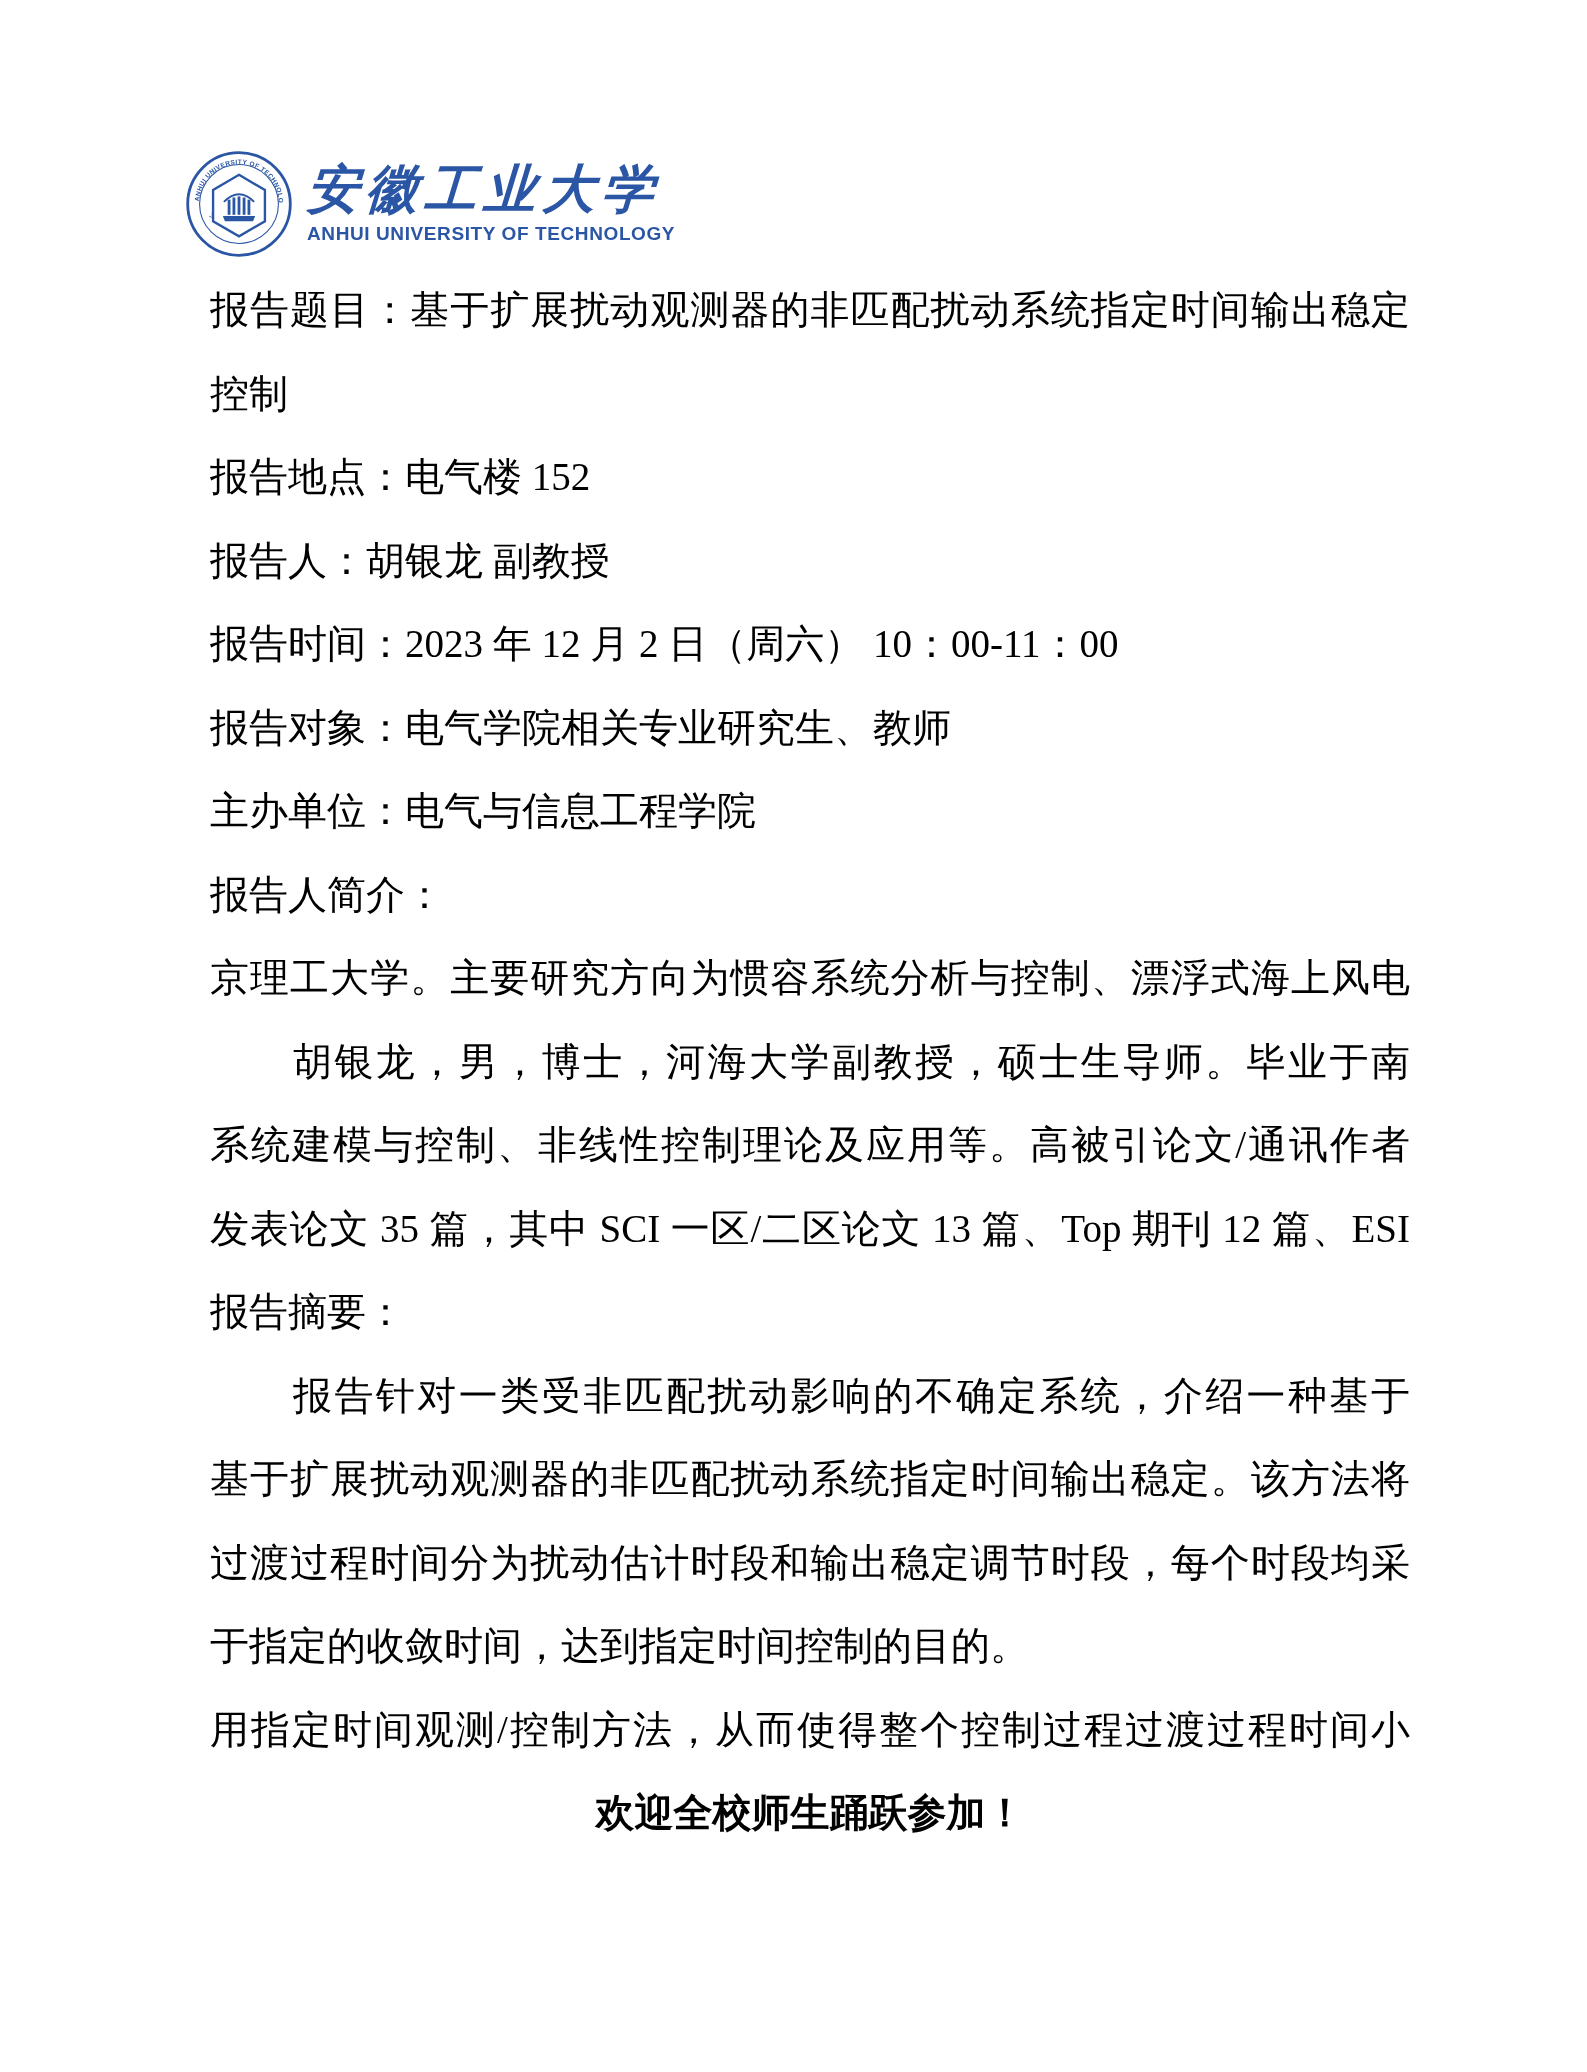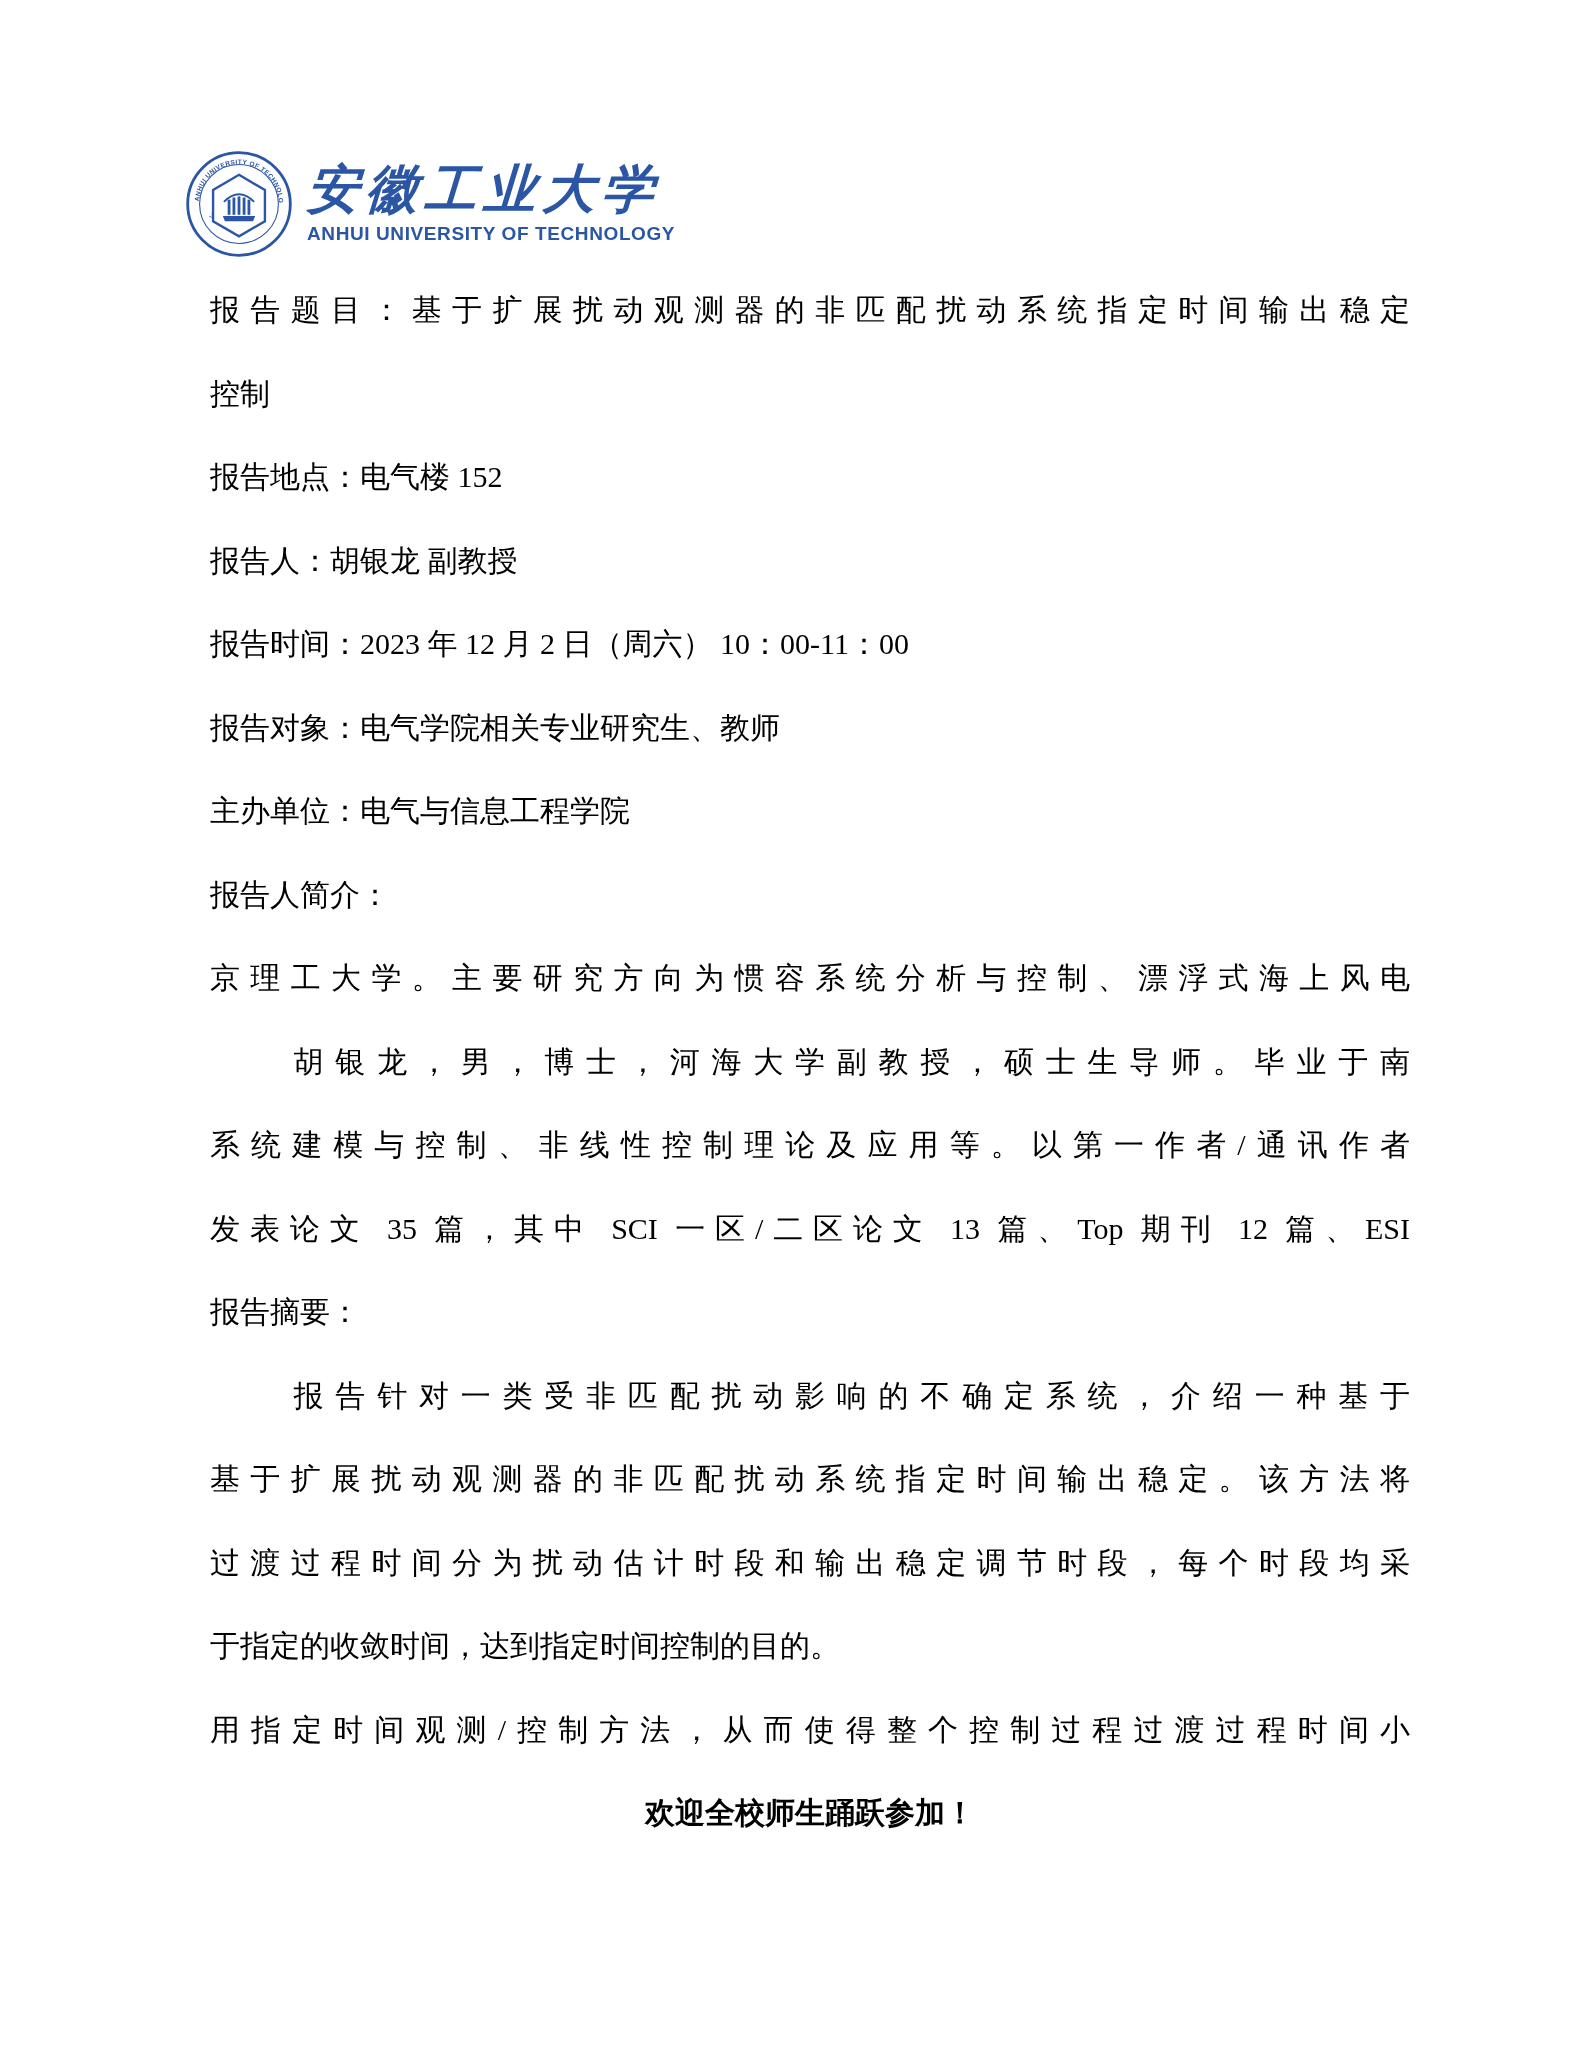--- a/index.html
+++ b/index.html
@@ -46,21 +46,21 @@
   
   .doc-body {
     position: absolute;
     left: 210px;
     top: 268px;
     width: 1200px;
   }
   .line {
     height: 83.5px;
     line-height: 83.5px;
-    font-size: 30px;
+    font-size: 39px;
     color: #000000;
     white-space: nowrap;
     text-align: left;
     font-family: Liberation Serif, serif;
   }
   .line.justify {
     white-space: normal;
     text-align: justify;
     text-align-last: justify;
   }
@@ -110,21 +110,21 @@
       <div class="line justify">报告题目：基于扩展扰动观测器的非匹配扰动系统指定时间输出稳定</div>
       <div class="line">控制</div>
       <div class="line">报告地点：电气楼 152</div>
       <div class="line">报告人：胡银龙 副教授</div>
       <div class="line">报告时间：2023 年 12 月 2 日（周六） 10：00-11：00</div>
       <div class="line">报告对象：电气学院相关专业研究生、教师</div>
       <div class="line">主办单位：电气与信息工程学院</div>
       <div class="line">报告人简介：</div>
       <div class="line justify">京理工大学。主要研究方向为惯容系统分析与控制、漂浮式海上风电</div>
       <div class="line justify">　　胡银龙，男，博士，河海大学副教授，硕士生导师。毕业于南</div>
-      <div class="line justify">系统建模与控制、非线性控制理论及应用等。以第一作者/通讯作者</div>
+      <div class="line justify">系统建模与控制、非线性控制理论及应用等。高被引论文/通讯作者</div>
       <div class="line justify">发表论文 35 篇，其中 SCI 一区/二区论文 13 篇、Top 期刊 12 篇、ESI</div>
       <div class="line">报告摘要：</div>
       <div class="line justify">　　报告针对一类受非匹配扰动影响的不确定系统，介绍一种基于</div>
       <div class="line justify">基于扩展扰动观测器的非匹配扰动系统指定时间输出稳定。该方法将</div>
       <div class="line justify">过渡过程时间分为扰动估计时段和输出稳定调节时段，每个时段均采</div>
       <div class="line">于指定的收敛时间，达到指定时间控制的目的。</div>
       <div class="line justify">用指定时间观测/控制方法，从而使得整个控制过程过渡过程时间小</div>
       <div class="line center bold">欢迎全校师生踊跃参加！</div>
     </div>
 

